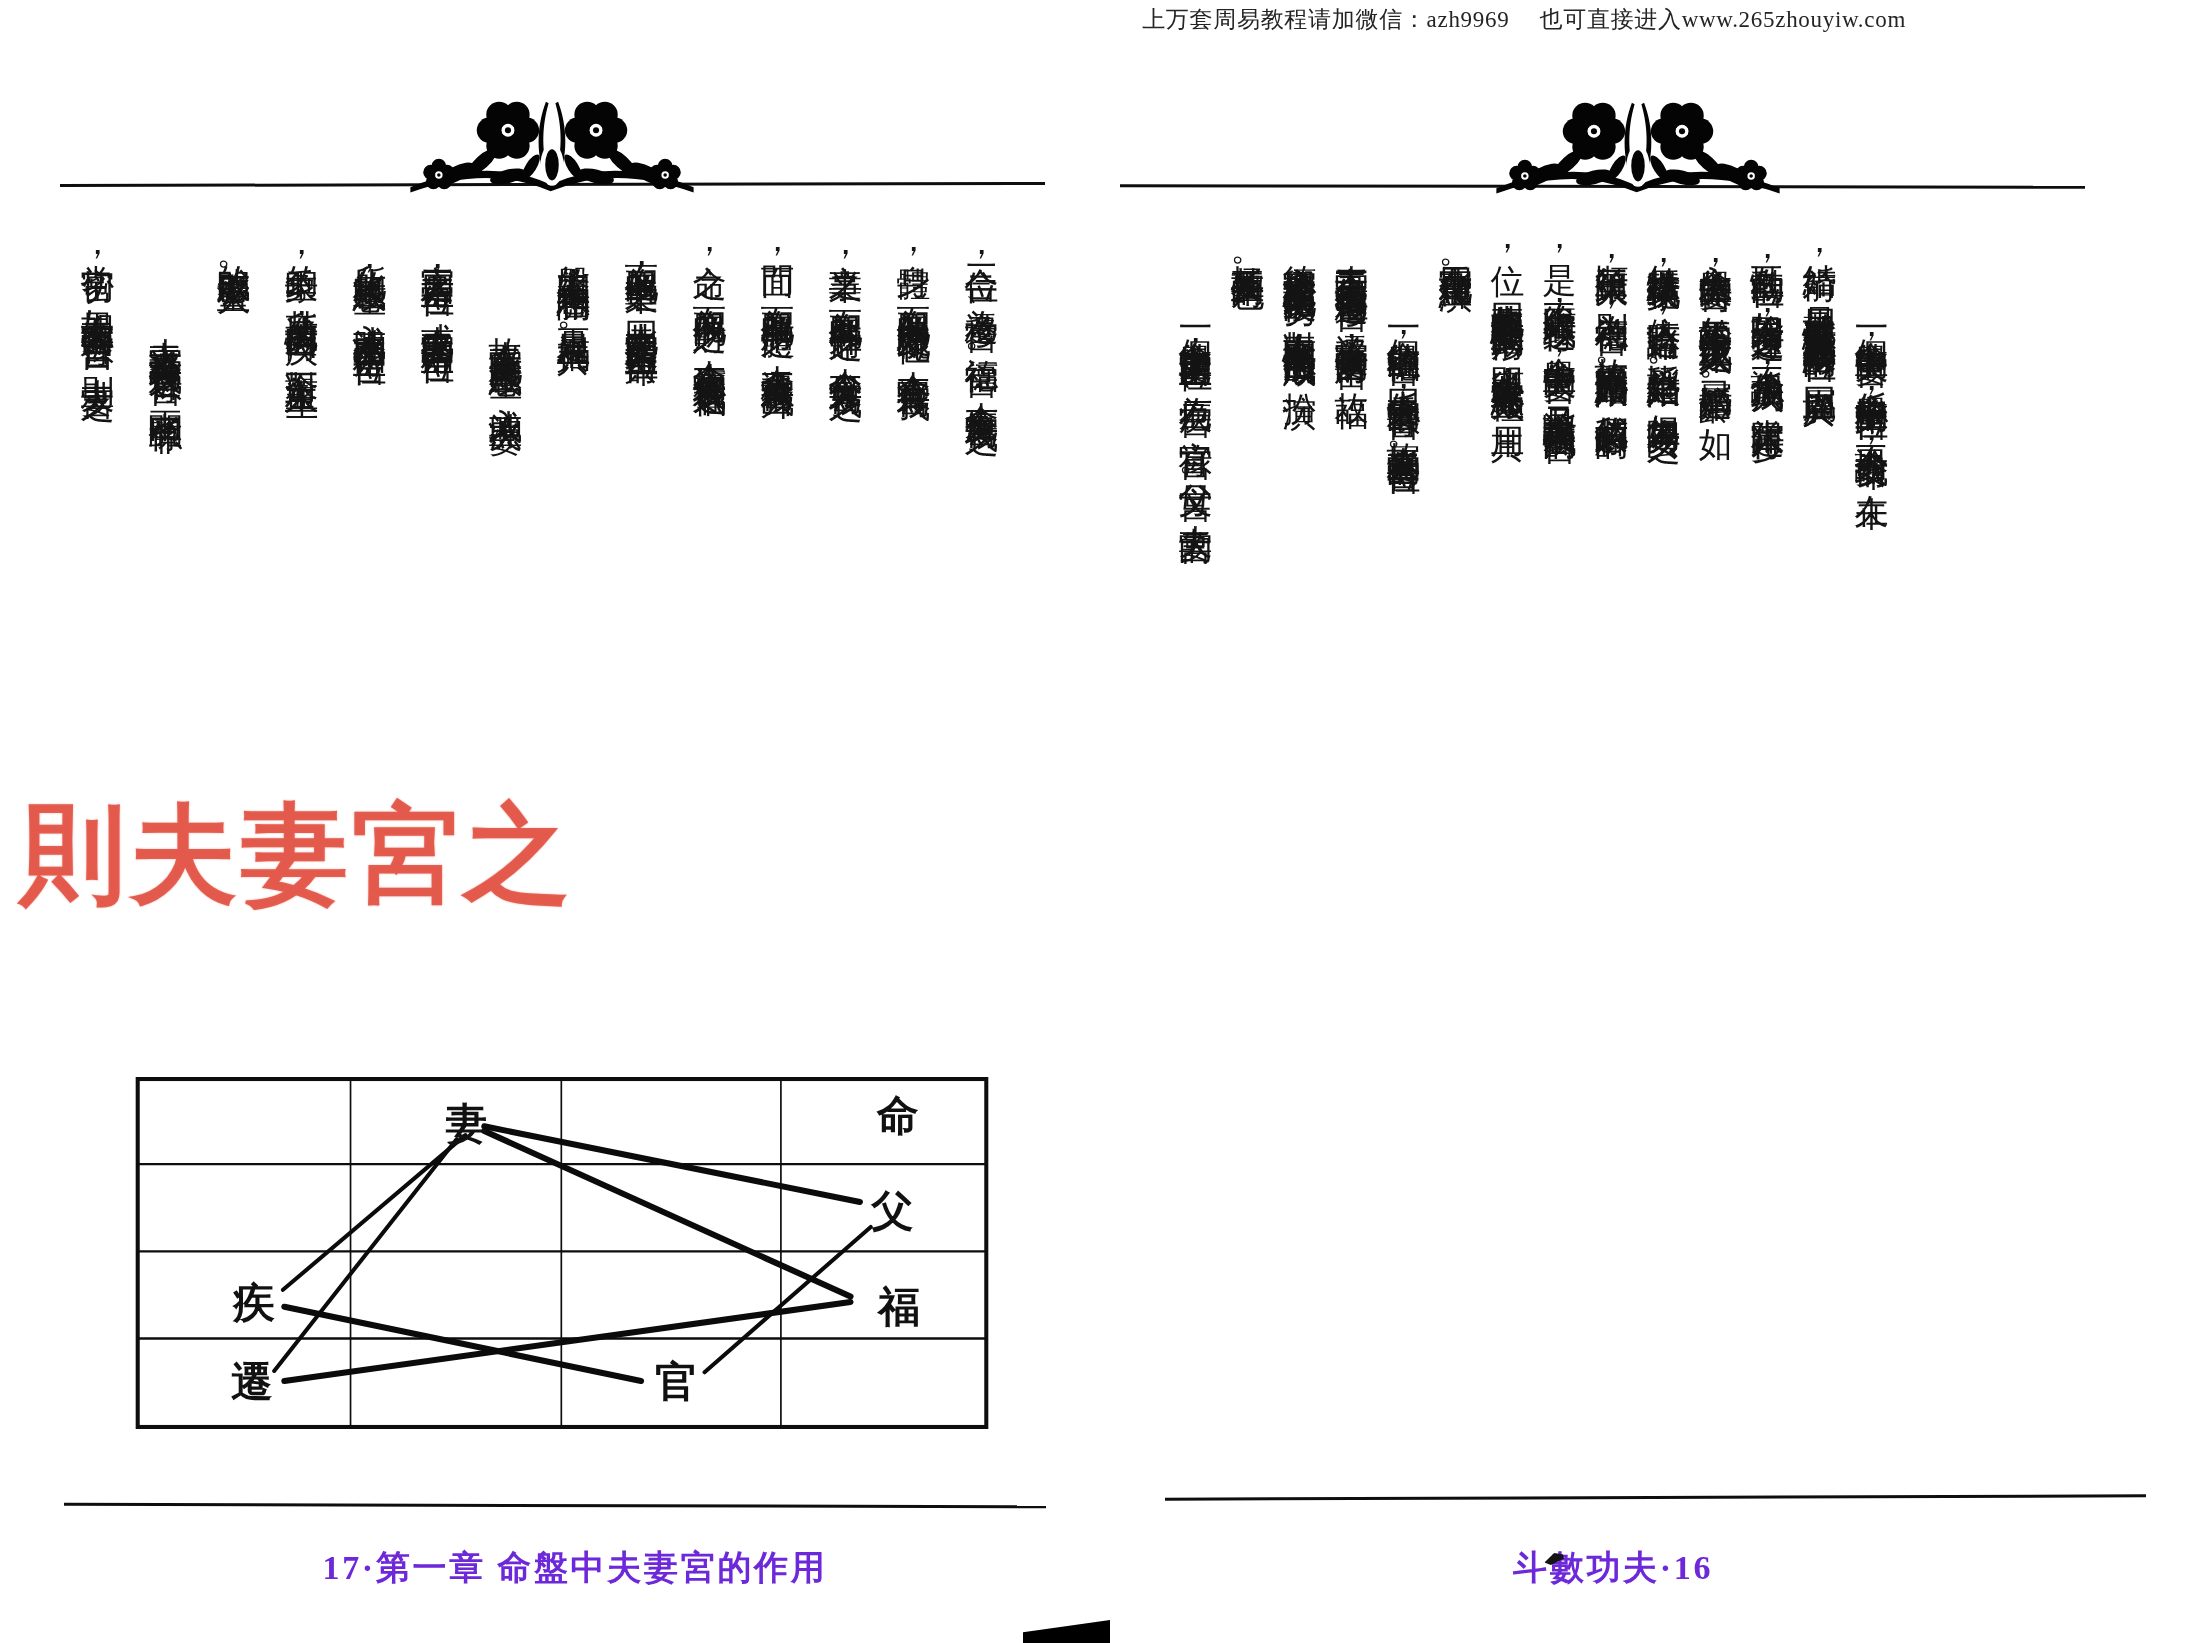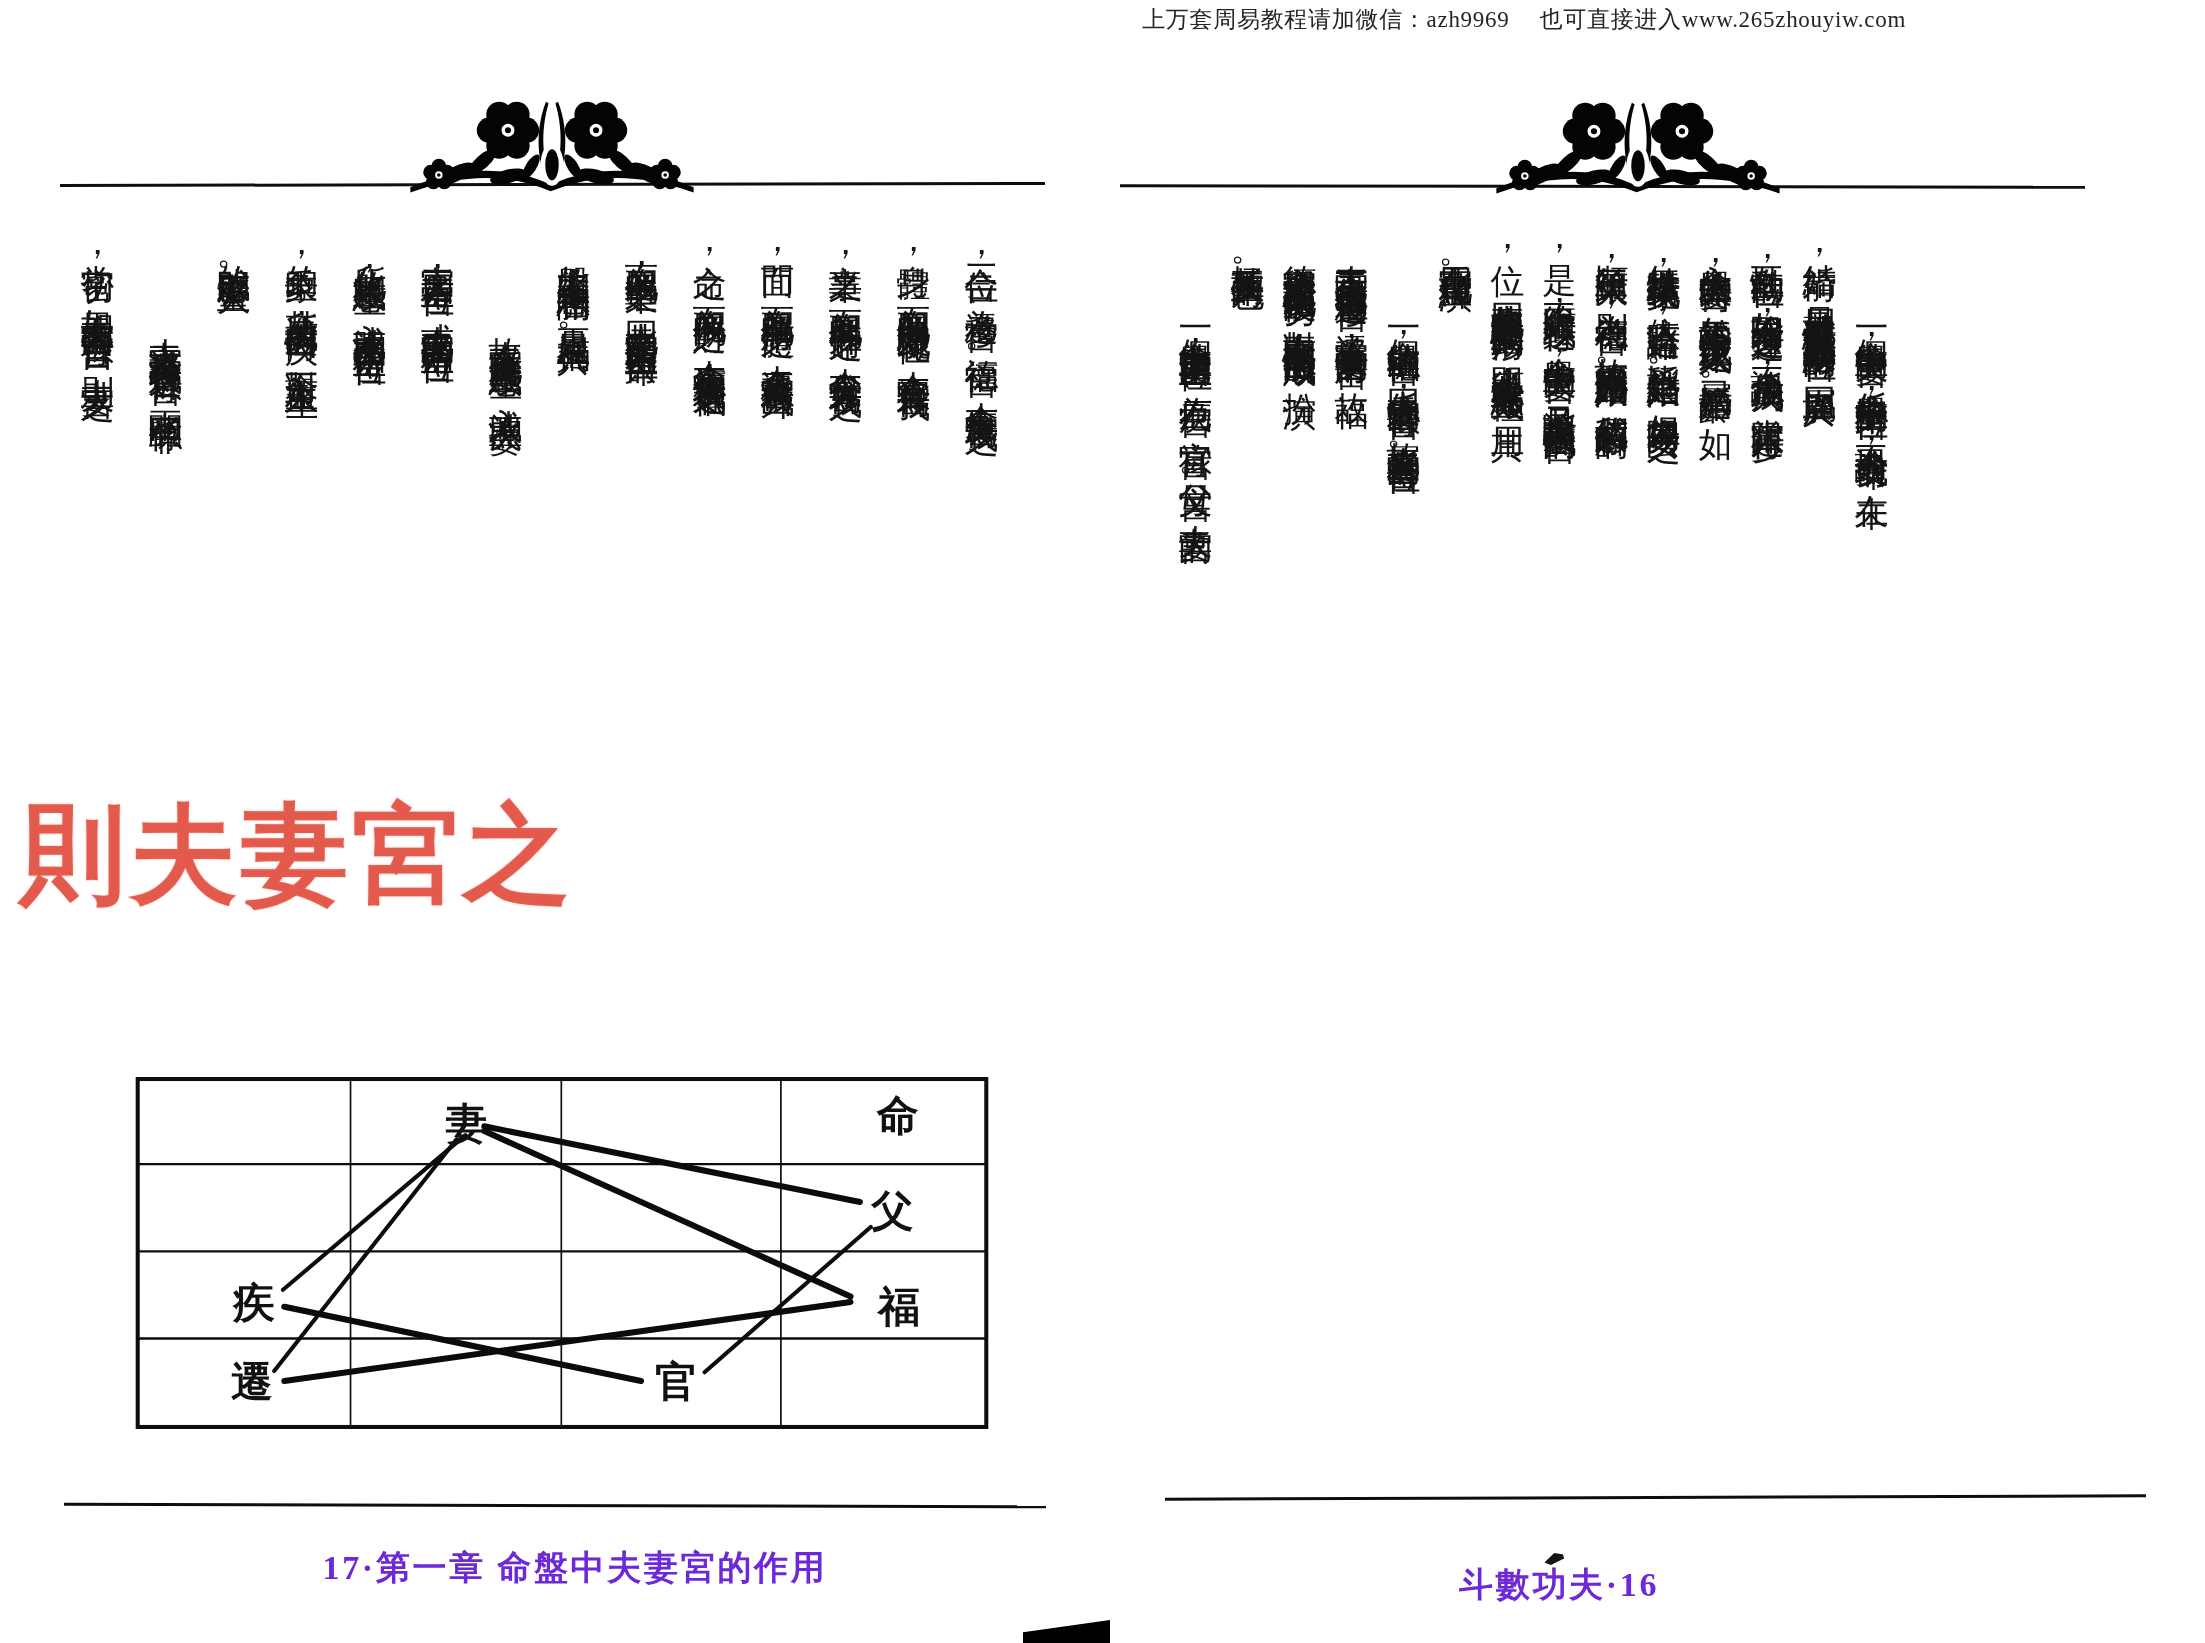--- a/index.html
+++ b/index.html
@@ -35,21 +35,21 @@
   #left-text{left:68px;top:238px;width:947px;height:791px;line-height:68px;letter-spacing:2.7px;}
   
   #diagram{position:absolute;left:135px;top:1077px;width:854px;height:352px;}
   #diagram text{font-family:"Liberation Serif","DejaVu Serif",serif;font-size:62px;font-weight:600;fill:#111;}
   
   .footer{
     position:absolute;top:1545px;font-size:34px;font-weight:700;color:#6d28d9;
     letter-spacing:2.7px;
   }
   #footer-left{left:237px;width:676px;text-align:center;}
-  #footer-right{left:1459px;margin-top:17px;}
+  #footer-right{left:1513px;}
   
   .watermark{
     position:absolute;left:19px;top:783px;
     font-family:"Liberation Sans","DejaVu Sans",sans-serif;
     font-size:107px;font-weight:bold;letter-spacing:4px;
     color:rgba(223,72,56,0.82);
     text-shadow:0 0 2px rgba(223,72,56,0.45);
     white-space:nowrap;
   }
   

